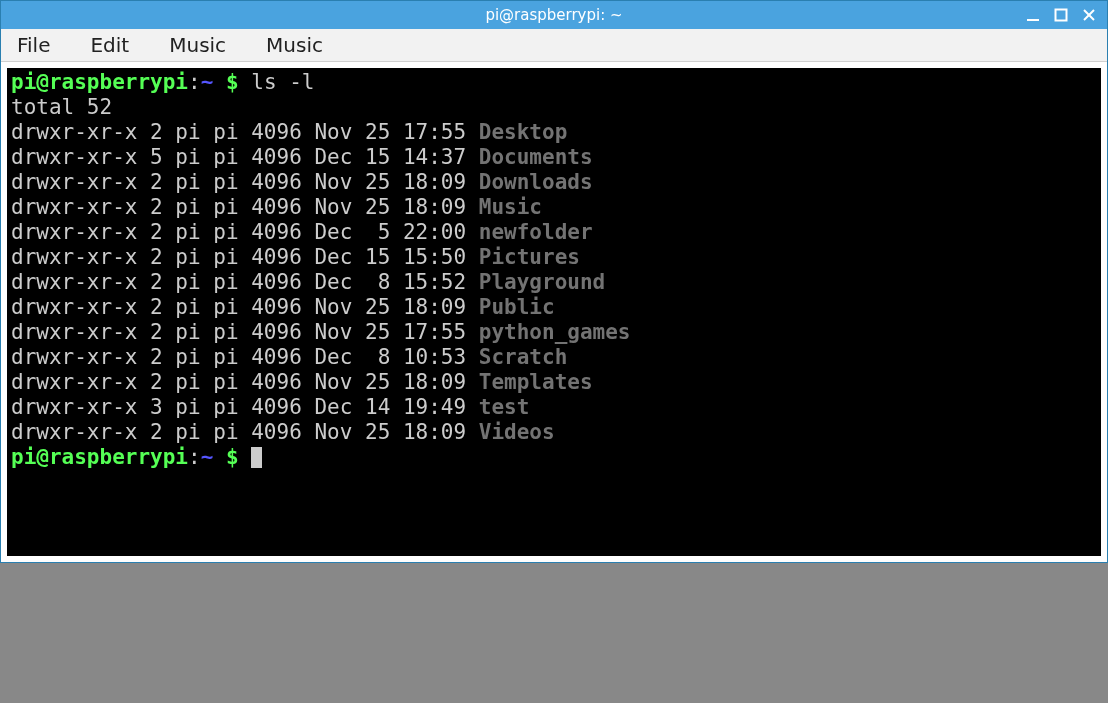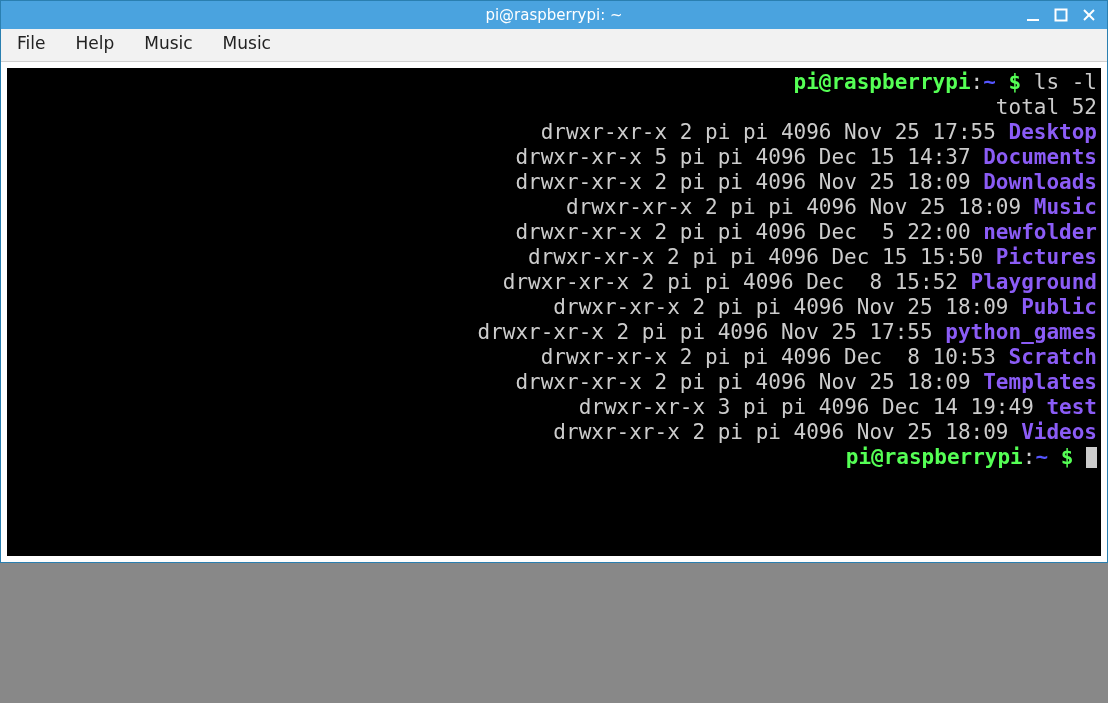--- a/index.html
+++ b/index.html
@@ -51,55 +51,54 @@
     color: #fff;
     cursor: pointer;
   }
   .titlebar .ctrl svg { display:block; }
   
   .menubar {
     background: #f2f2f2;
     height: 32px;
     display: flex;
     padding: 0 6px;
-    gap: 10px;
+    gap: 20px;
     border-bottom: 1px solid #d0d0d0;
-    font-size: 17px;
+    font-size: 20px;
     color: #222;
   }
   .menubar .menuitem {
     padding: 4px 10px;
     cursor: pointer;
   }
   
   .terminal-wrap {
     flex: 1 1 auto;
     background: #ffffff;
     padding: 6px;
     box-sizing: border-box;
-    text-align: right;
   }
   .terminal {
     width: 100%;
     height: 100%;
     background: #000000;
     box-sizing: border-box;
     padding: 2px 4px;
     overflow: hidden;
     font-family: "DejaVu Sans Mono", "Liberation Mono", "Consolas", monospace;
     font-size: 21px;
     line-height: 25px;
     color: #cccccc;
     white-space: pre;
   }
   .p-user { color: #55ff55; font-weight: bold; }
   .p-path { color: #5555ff; font-weight: bold; }
   .p-dollar { color: #55ff55; font-weight: bold; }
   .cmd { color: #cccccc; }
-  .dirname { color: #8b5cf6; font-weight: bold; }
+  .dirname { color: #737373; font-weight: bold; }
   .cursor {
     display: inline-block;
     width: 11px;
     height: 21px;
     background: #cccccc;
     vertical-align: text-bottom;
     margin-bottom: 1px;
   }
   .line { display:block; }
 </style>
@@ -125,21 +124,21 @@
         <svg width="14" height="14" viewBox="0 0 14 14">
             <line x1="2" y1="2" x2="12" y2="12" stroke="#fff" stroke-width="2"></line>
             <line x1="12" y1="2" x2="2" y2="12" stroke="#fff" stroke-width="2"></line>
           </svg>
       </span>
     </div>
   </div>
 
   <div class="menubar">
     <span class="menuitem">File</span>
-    <span class="menuitem">Help</span>
+    <span class="menuitem">Edit</span>
     <span class="menuitem">Music</span>
     <span class="menuitem">Music</span>
   </div>
 
   <div class="terminal-wrap">
     <div class="terminal" id="terminal"><span class="line"><span class="p-user">pi@raspberrypi</span><span>:</span><span class="p-path">~</span><span class="p-dollar"> $ </span><span class="cmd">ls -l</span></span><span class="line">total 52</span><span class="line"><span>drwxr-xr-x 2 pi pi 4096 Nov 25 17:55 </span><span class="dirname">Desktop</span></span><span class="line"><span>drwxr-xr-x 5 pi pi 4096 Dec 15 14:37 </span><span class="dirname">Documents</span></span><span class="line"><span>drwxr-xr-x 2 pi pi 4096 Nov 25 18:09 </span><span class="dirname">Downloads</span></span><span class="line"><span>drwxr-xr-x 2 pi pi 4096 Nov 25 18:09 </span><span class="dirname">Music</span></span><span class="line"><span>drwxr-xr-x 2 pi pi 4096 Dec  5 22:00 </span><span class="dirname">newfolder</span></span><span class="line"><span>drwxr-xr-x 2 pi pi 4096 Dec 15 15:50 </span><span class="dirname">Pictures</span></span><span class="line"><span>drwxr-xr-x 2 pi pi 4096 Dec  8 15:52 </span><span class="dirname">Playground</span></span><span class="line"><span>drwxr-xr-x 2 pi pi 4096 Nov 25 18:09 </span><span class="dirname">Public</span></span><span class="line"><span>drwxr-xr-x 2 pi pi 4096 Nov 25 17:55 </span><span class="dirname">python_games</span></span><span class="line"><span>drwxr-xr-x 2 pi pi 4096 Dec  8 10:53 </span><span class="dirname">Scratch</span></span><span class="line"><span>drwxr-xr-x 2 pi pi 4096 Nov 25 18:09 </span><span class="dirname">Templates</span></span><span class="line"><span>drwxr-xr-x 3 pi pi 4096 Dec 14 19:49 </span><span class="dirname">test</span></span><span class="line"><span>drwxr-xr-x 2 pi pi 4096 Nov 25 18:09 </span><span class="dirname">Videos</span></span><span class="line"><span class="p-user">pi@raspberrypi</span><span>:</span><span class="p-path">~</span><span class="p-dollar"> $ </span><span class="cursor"></span></span></div>
   </div>
 
 </div>
 

